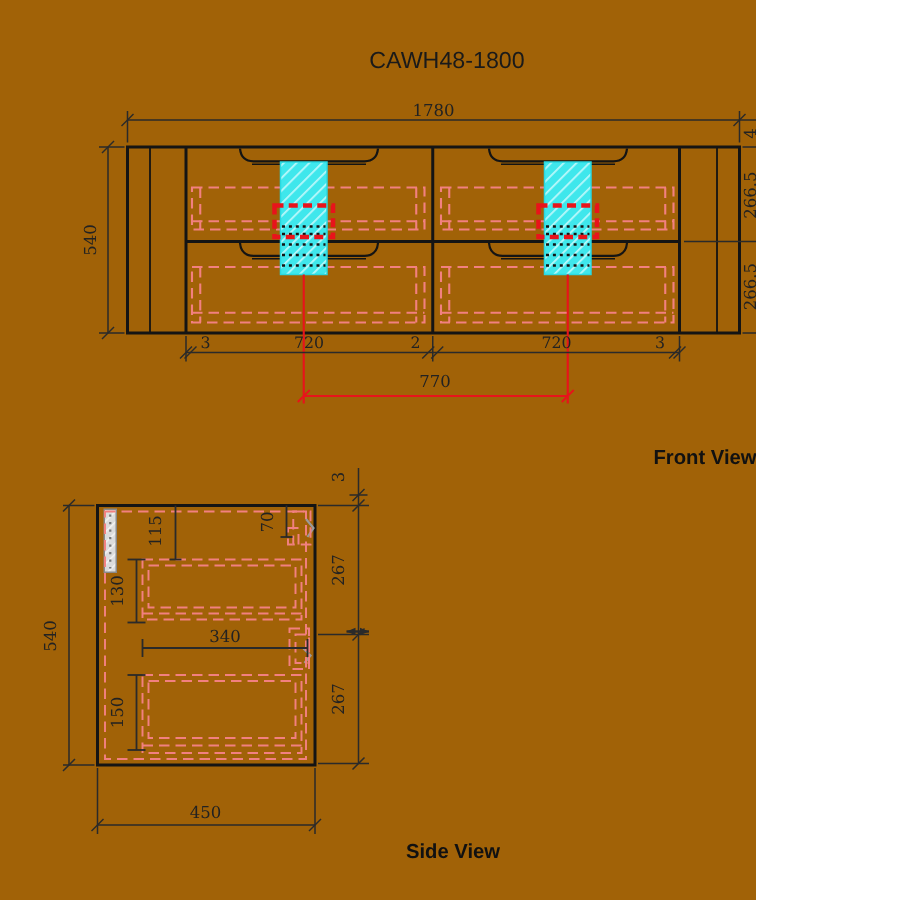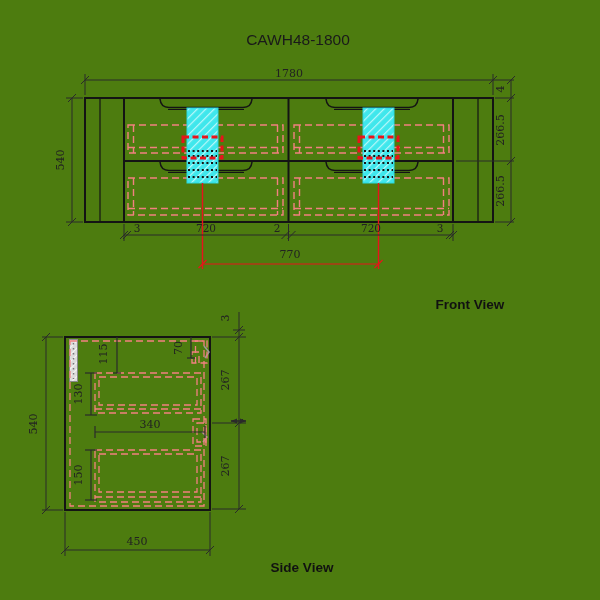--- a/index.html
+++ b/index.html
@@ -1,16 +1,16 @@
 <!DOCTYPE html>
 <html><head>
 <meta charset="utf-8">
 <style>
   html,body{margin:0;padding:0;background:#fff;}
-  #canvas{position:relative;width:600px;height:600px;background:#4d7c0f;overflow:hidden;
+  #canvas{position:relative;width:504px;height:600px;background:#a16207;overflow:hidden;
           font-family:"Liberation Sans",sans-serif;}
   svg{position:absolute;left:0;top:0;}
   text{user-select:none;}
   .dimtext{font-family:"DejaVu Serif",serif;font-size:11px;fill:#222;}
   .dimtext-sm{font-family:"DejaVu Serif",serif;font-size:10.5px;fill:#222;}
   .viewlabel{font-family:"Liberation Sans",sans-serif;font-size:13.5px;font-weight:600;fill:#111;}
   .titletext{font-family:"Liberation Sans",sans-serif;font-size:15.5px;font-weight:500;fill:#1a1a1a;}
 </style>
 </head>
 <body>

